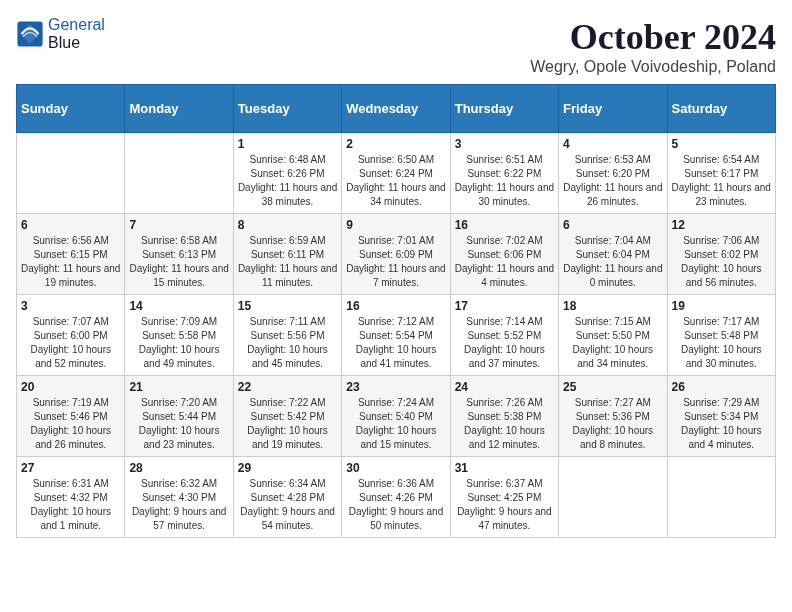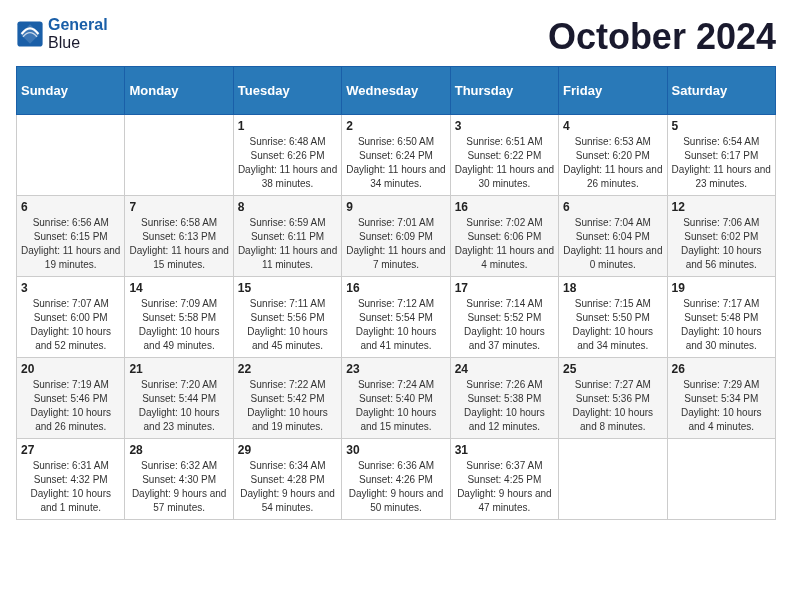--- a/index.html
+++ b/index.html
@@ -25,20 +25,21 @@
       width: 28px;
       height: 28px;
     }
     .title-area {
       text-align: right;
     }
     .month-title {
       font-size: 36px;
       font-weight: bold;
       color: #1a1a2e;
+      font-family: Liberation Serif, serif;
     }
     .location-title {
       font-size: 16px;
       color: #444;
     }
     .calendar {
       width: 100%;
       border-collapse: collapse;
       border: 1px solid #ccc;
     }
@@ -85,26 +86,27 @@
 
 <div class="header-area">
   <div class="logo">
     <svg class="logo-icon" viewBox="0 0 40 40">
       <rect x="2" y="2" width="36" height="36" rx="4" fill="#1a5fa8"></rect>
       <polygon points="20,6 34,20 20,34 6,20" fill="#fff" opacity="0.15"></polygon>
       <path d="M8 20 Q20 4 32 20" fill="none" stroke="#fff" stroke-width="3"></path>
       <path d="M10 24 Q20 12 30 24" fill="none" stroke="#fff" stroke-width="2" opacity="0.7"></path>
     </svg>
     <div>
-      <div style="font-size:16px;font-weight:bold;color:#1a5fa8;line-height:1.1;">General</div>
+      <div style="font-size:16px;font-weight:normal;color:#1a5fa8;line-height:1.1;">General</div>
       <div style="font-size:16px;font-weight:normal;color:#1a1a2e;line-height:1.1;">Blue</div>
     </div>
   </div>
   <div class="title-area">
     <div class="month-title">October 2024</div>
+    <div class="location-title">Wegry, Opole Voivodeship, Poland</div>
   </div>
 </div>
 
 <table class="calendar">
   <thead>
     <tr>
     <th>Sunday</th>
         <th>Monday</th>
         <th>Tuesday</th>
         <th>Wednesday</th>

